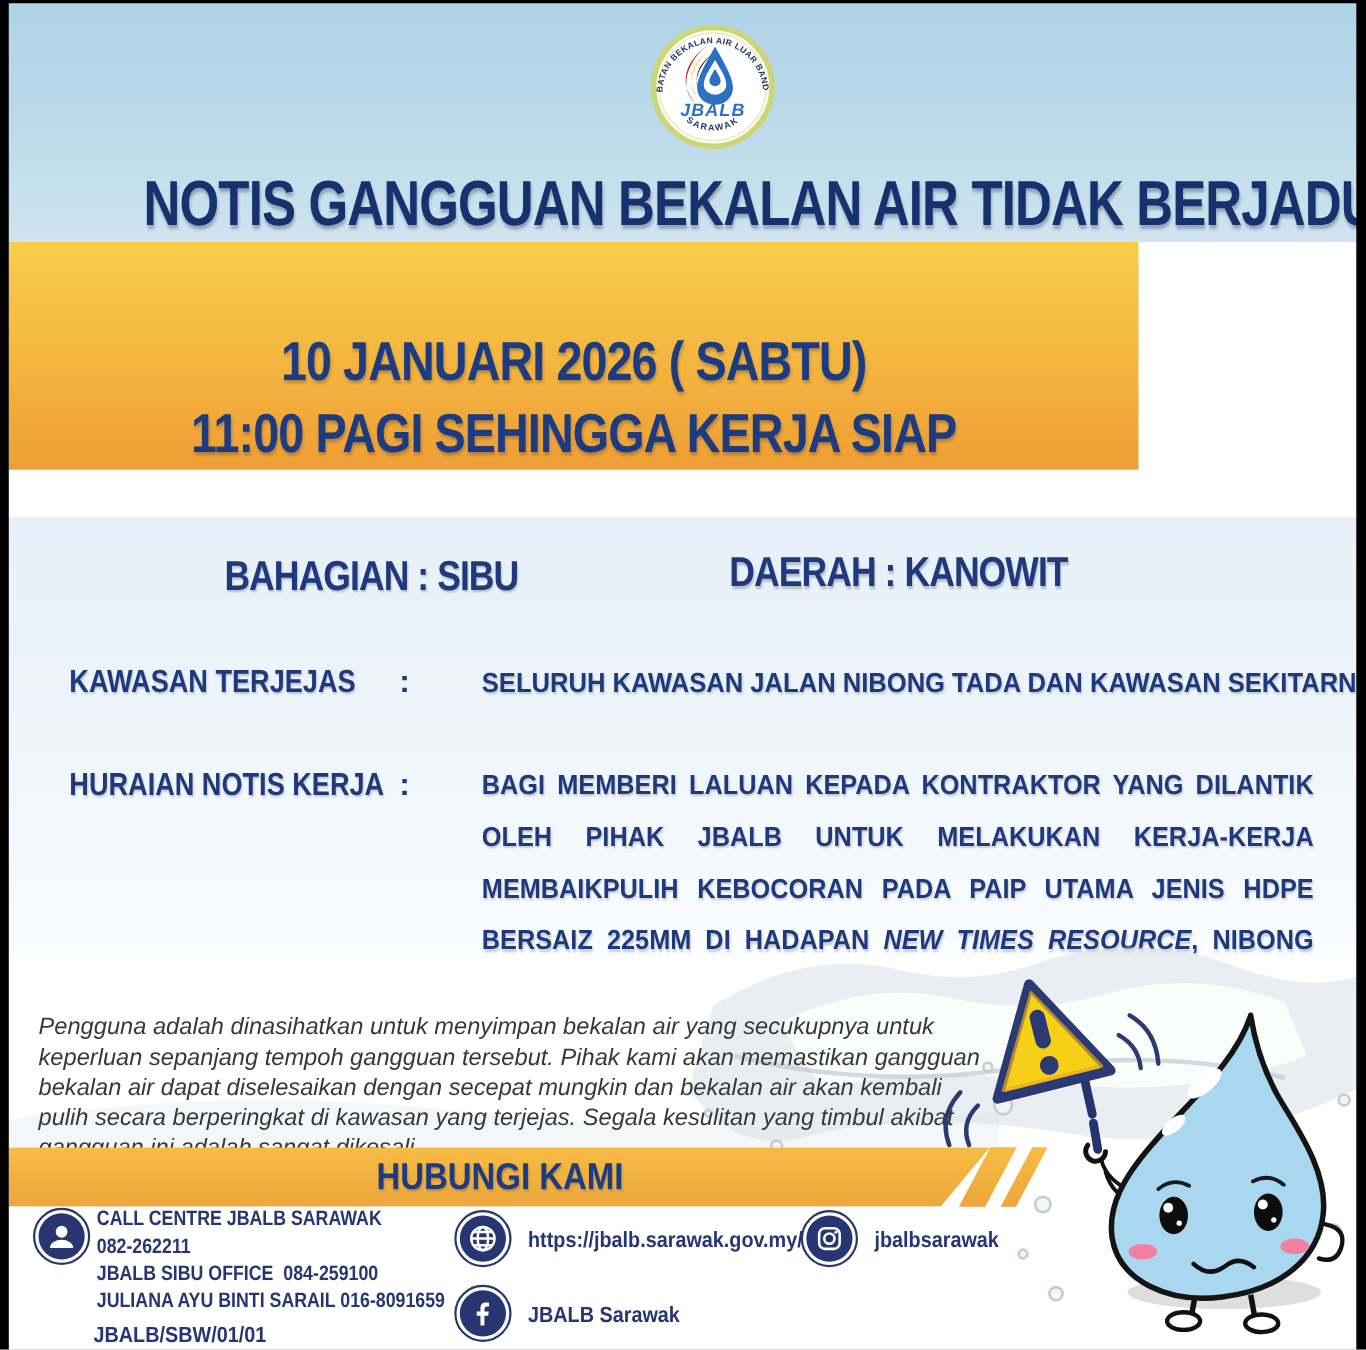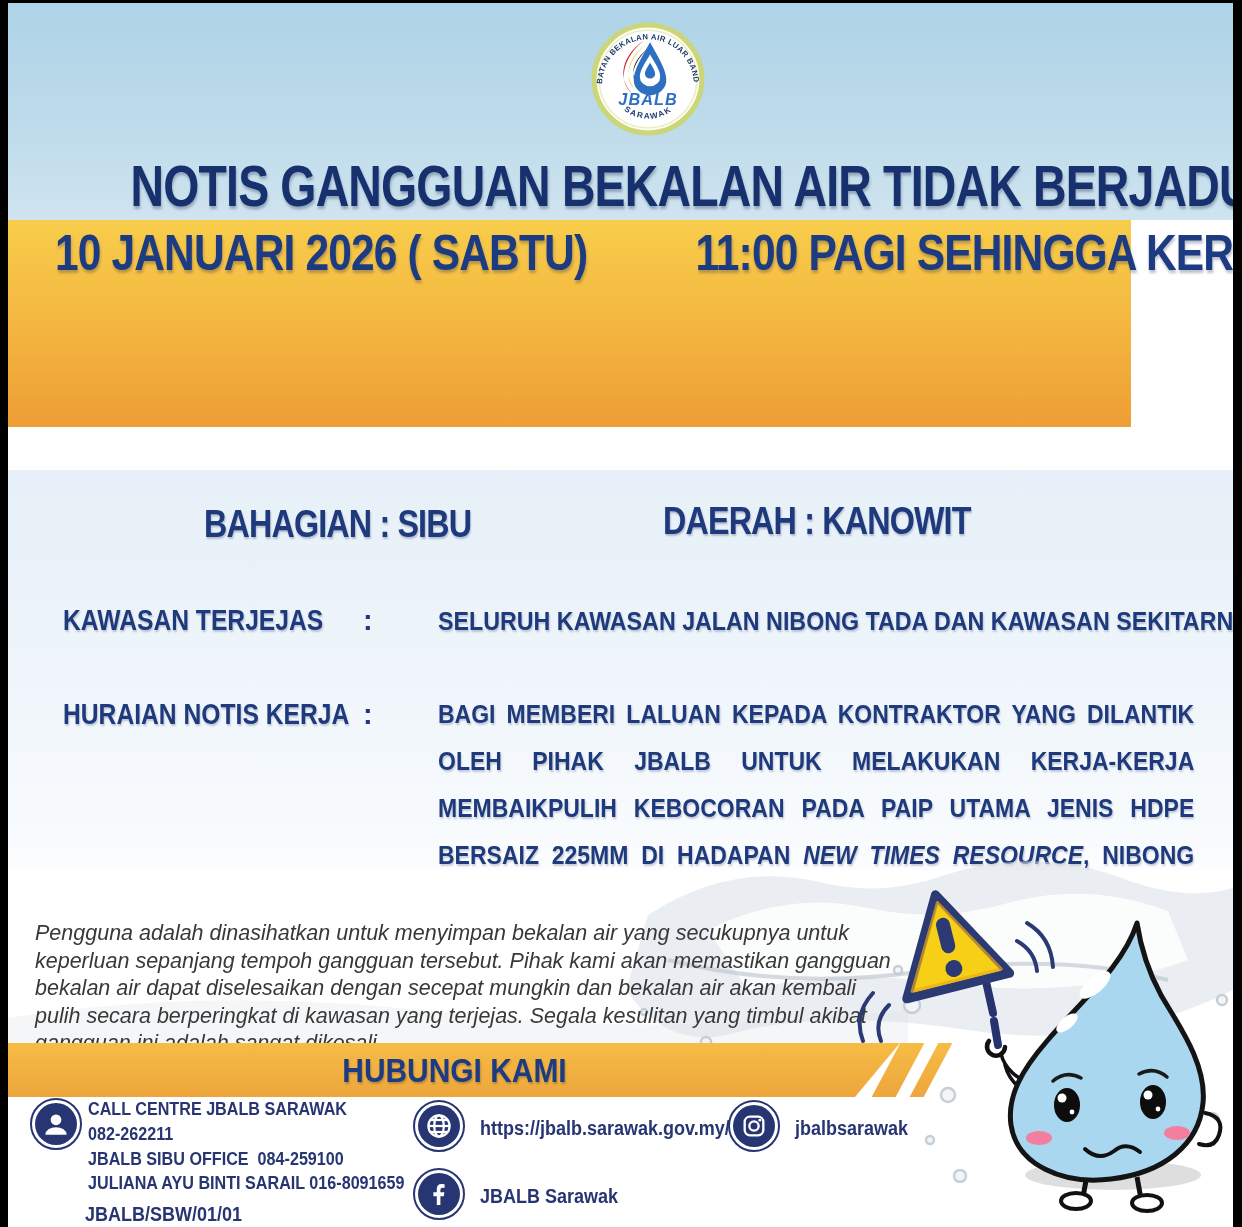--- a/index.html
+++ b/index.html
@@ -9,23 +9,23 @@
     font-family:"Liberation Sans",sans-serif;
   }
   
   .b-top{position:absolute;left:0;top:0;width:100%;height:3px;background:#000;z-index:60;}
   .b-left{position:absolute;left:0;top:0;width:8px;height:100%;background:#000;z-index:60;}
   .b-right{position:absolute;right:0;top:0;width:9px;height:100%;background:#000;z-index:60;}
 
   
   .sec-header{position:absolute;left:8px;top:3px;width:1225px;height:217px;
     background:linear-gradient(180deg,#aed3e7 0%,#bddbea 55%,#cfe4ef 100%);}
-  .sec-date{position:absolute;left:8px;top:220px;width:1123px;height:207px;
+  .sec-date{position:absolute;left:8px;top:220px;width:1027px;height:207px;
     background:linear-gradient(180deg,#f8cd4b 0%,#f3b23e 60%,#ee9e35 100%);
-    display:flex;flex-direction:row;justify-content:space-between;}
+    display:flex;flex-direction:column;justify-content:flex-end;}
   .sec-body{position:absolute;left:8px;top:427px;width:1225px;height:443px;
     background:linear-gradient(180deg,#e7f0f8 0%,#edf4fa 40%,#fafcfe 88%,#ffffff 100%);margin-top:43px;}
   .sec-bottom{position:absolute;left:8px;top:870px;width:1225px;height:357px;background:#fff;}
 
   .navy{color:var(--navy,#1e3a7d);}
   .cond{transform:scaleX(.85);transform-origin:0 50%;white-space:pre;}
   .condc{transform:scaleX(.85);transform-origin:50% 50%;white-space:pre;}
 
   .logo{position:absolute;left:583px;top:19px;width:114px;height:114px;}
 

